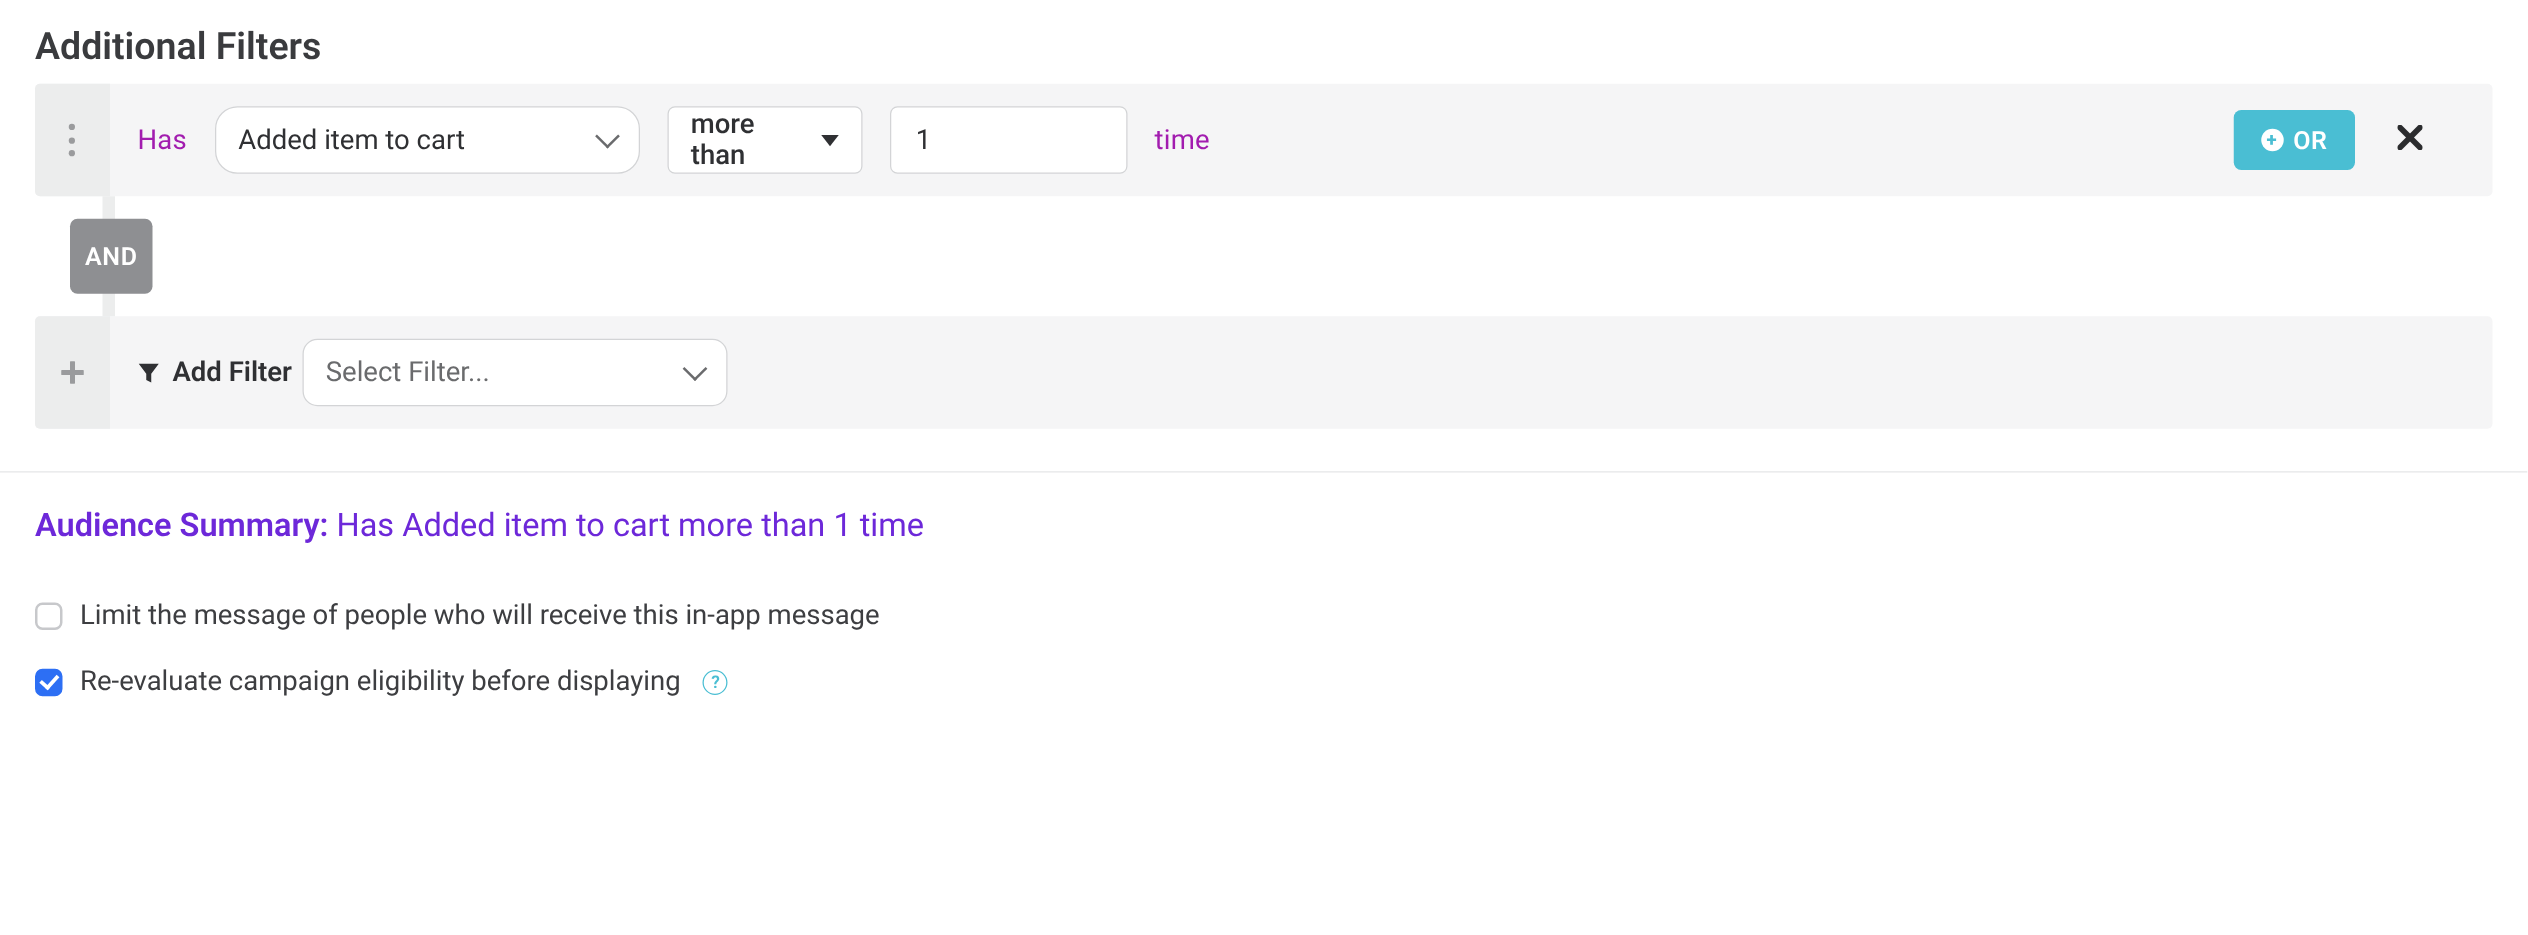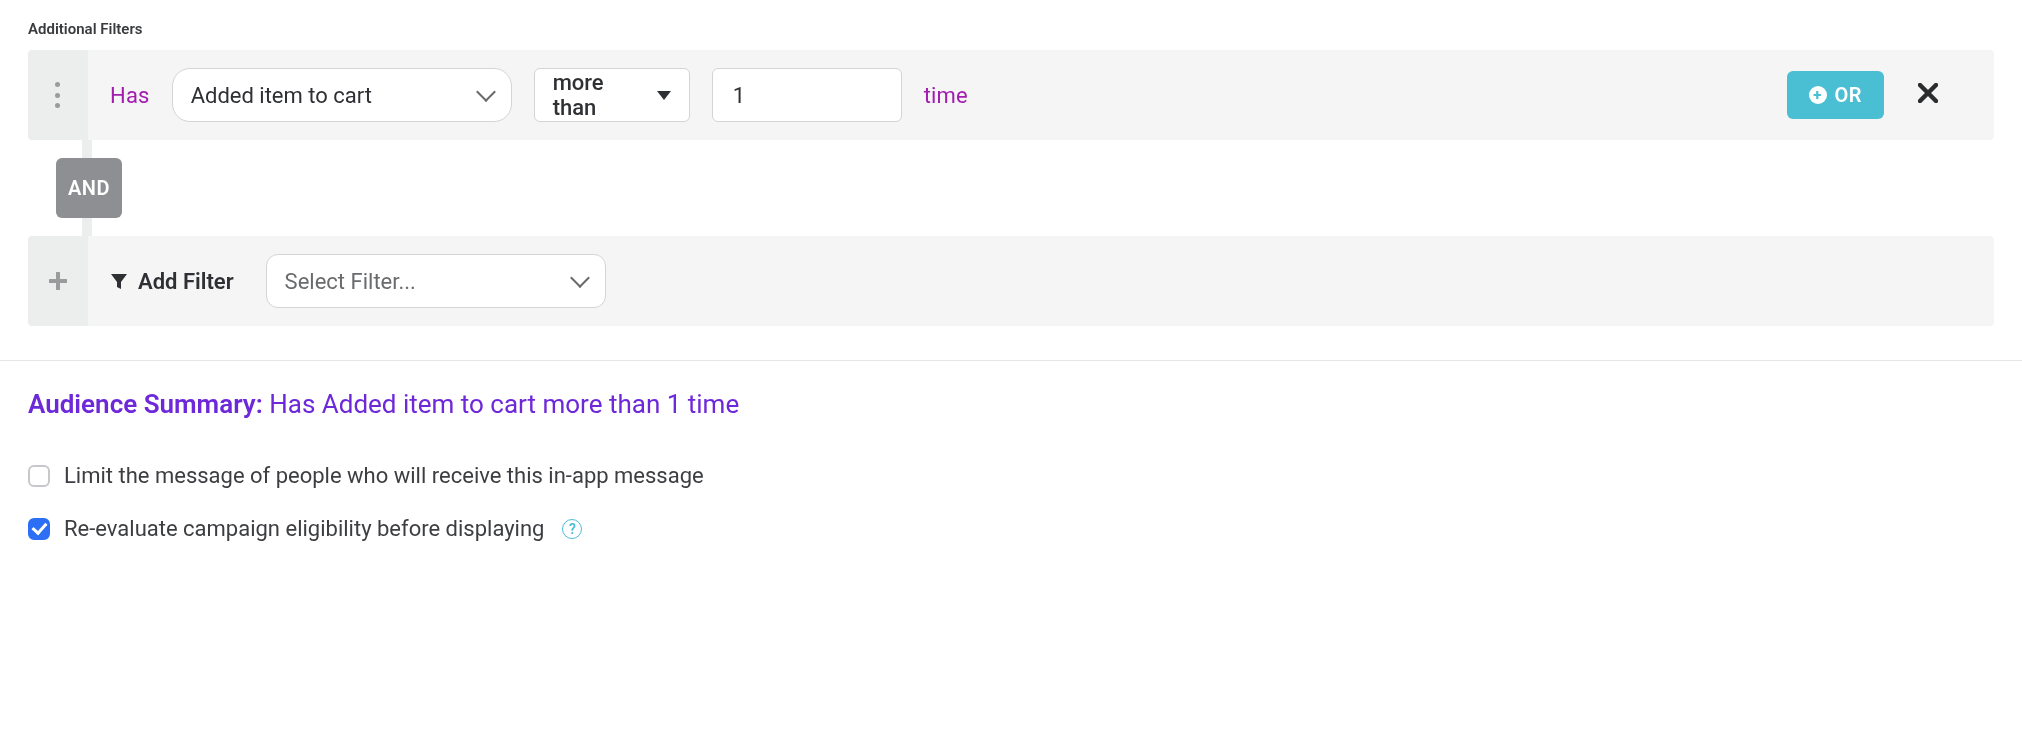--- a/index.html
+++ b/index.html
@@ -10,21 +10,21 @@
     color: #2f3033;
     background: #fff;
     font-size: 18px;
   }
   .container {
     padding: 20px 28px;
     width: 2022px;
   }
   .section-title {
     font-weight: 600;
-    font-size: 15px;
+    font-size: 30px;
     color: #3a3b3e;
     margin-bottom: 12px;
   }
   .filter-row {
     display: flex;
     align-items: center;
     background: #f5f5f6;
     border-radius: 4px;
     height: 90px;
     margin-bottom: 0;
@@ -136,21 +136,21 @@
     display:flex; align-items:center;
     background:#f5f5f6; border-radius:4px; height:90px;
   }
   .plus-handle {
     width:60px; height:100%; background:#eceded;
     display:flex;align-items:center;justify-content:center;
     border-top-left-radius:4px;border-bottom-left-radius:4px;
     color:#9a9b9d; font-size:22px; font-weight:700;
   }
   .add-filter-content {
-    display:flex; align-items:center; gap:32px; padding:0 22px;
+    display:flex; align-items:center; gap:8px; padding:0 22px;
   }
   .add-filter-label {
     font-size:22px; font-weight:600; color:#2f3033;
     display:flex; align-items:center; gap:10px;
   }
   .select-filter-box {
     width: 340px; justify-content: space-between;
     color:#6a6b6d;
     border-radius:12px;
   }

